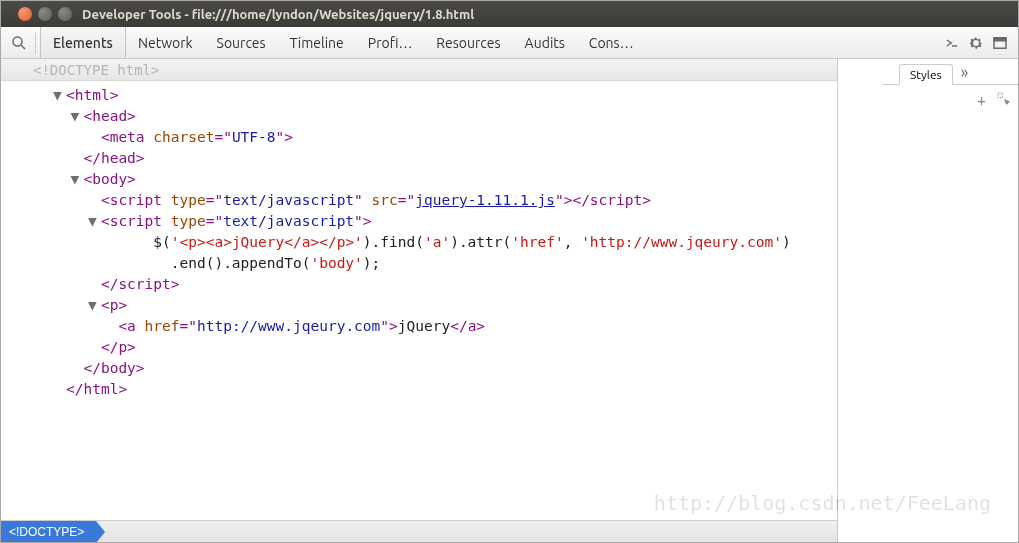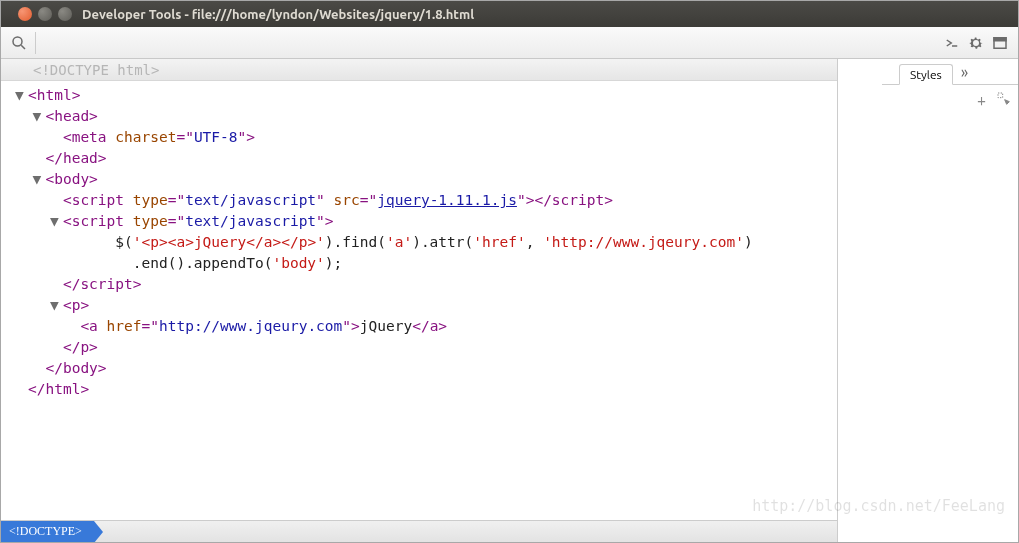--- a/index.html
+++ b/index.html
@@ -88,39 +88,40 @@
   padding-left: 32px;
   line-height: 22px;
 }
 .code {
   font-family: "DejaVu Sans Mono", Menlo, Consolas, monospace;
   font-size: 14.5px;
   line-height: 21px;
   padding: 4px 0 4px 14px;
   flex: 1;
   white-space: pre;
+  margin-left: 38px;
 }
 .code .tog { color: #6e6e6e; display:inline-block; width: 13px; }
 .t-tag { color: #881280; }
 .t-attr { color: #994500; }
 .t-val { color: #1a1aa6; }
 .t-str { color: #c41a16; }
 .t-link { color: #1a1aa6; text-decoration: underline; }
 .t-txt { color: #222; }
 .breadcrumb {
   height: 22px;
   background: linear-gradient(#f0f0f0,#e3e3e3);
   border-top: 1px solid #ccc;
   display: flex;
   align-items: center;
 }
 .crumb {
   background: #3879d9;
   color: #fff;
-  font-family: Liberation Serif, serif;
+  font-family: Liberation Sans, sans-serif;
   font-size: 12px;
   padding: 2px 12px 2px 8px;
   height: 100%;
   display: flex;
   align-items: center;
   position: relative;
 }
 .crumb::after {
   content: "";
   position: absolute;
@@ -154,25 +155,25 @@
 .rover { padding: 3px 8px; font-size: 16px; color: #666; }
 .ractions {
   display: flex;
   justify-content: flex-end;
   padding: 6px 6px;
   gap: 10px;
   color: #888;
 }
 .watermark {
   position: absolute;
-  right: 14px;
+  right: 28px;
   bottom: 28px;
   color: rgba(0,0,0,0.12);
   font-family: Menlo, Consolas, monospace;
-  font-size: 15px;
+  font-size: 20px;
   pointer-events: none;
 }
 .icon-svg { width: 18px; height: 18px; }
 </style>
 </head>
 <body>
 
 <div class="win">
 
   <div class="titlebar">
@@ -185,20 +186,30 @@
   </div>
 
   <div class="toolbar">
     <div class="tbicon">
       <svg class="icon-svg" viewBox="0 0 24 24" fill="none" stroke="#6b6b6b" stroke-width="2">
           <circle cx="10" cy="10" r="6"></circle>
           <line x1="15" y1="15" x2="20" y2="20"></line>
         </svg>
     </div>
     <div class="tbsep"></div>
+    <div class="tabs" id="main-tabs">
+        <div class="tab active">Elements</div>
+        <div class="tab">Network</div>
+        <div class="tab">Sources</div>
+        <div class="tab">Timeline</div>
+        <div class="tab">Profi…</div>
+        <div class="tab">Resources</div>
+        <div class="tab">Audits</div>
+        <div class="tab">Cons…</div>
+      </div>
     <div class="tbspacer"></div>
     <div class="tbicon">
       <svg class="icon-svg" viewBox="0 0 24 24" fill="none" stroke="#6b6b6b" stroke-width="2">
           <polyline points="5,8 11,12 5,16"></polyline>
           <line x1="12" y1="16" x2="19" y2="16"></line>
         </svg>
     </div>
     <div class="tbicon">
       <svg class="icon-svg" viewBox="0 0 24 24" fill="#6b6b6b">
           <path d="M12 8a4 4 0 100 8 4 4 0 000-8zm9 4l-2 .5-.8 2 1 1.8-1.4 1.4-1.8-1-2 .8-.5 2h-2l-.5-2-2-.8-1.8 1L4.8 17l1-1.8-.8-2L3 12l2-.5.8-2-1-1.8L6.2 6.3l1.8 1 2-.8.5-2h2l.5 2 2 .8 1.8-1 1.4 1.4-1 1.8.8 2 2 .5z"></path>

